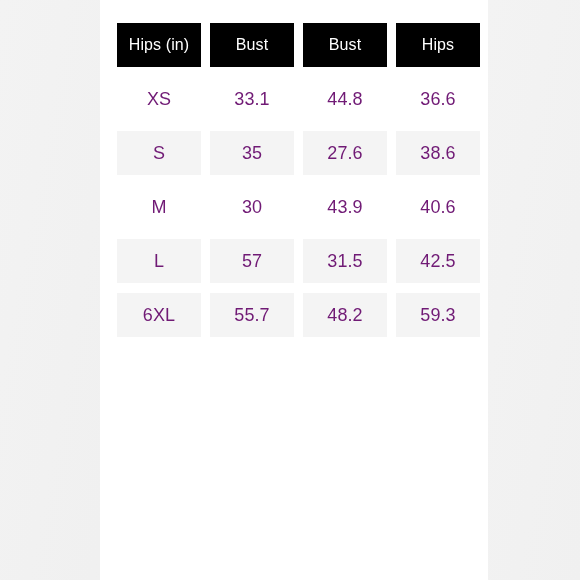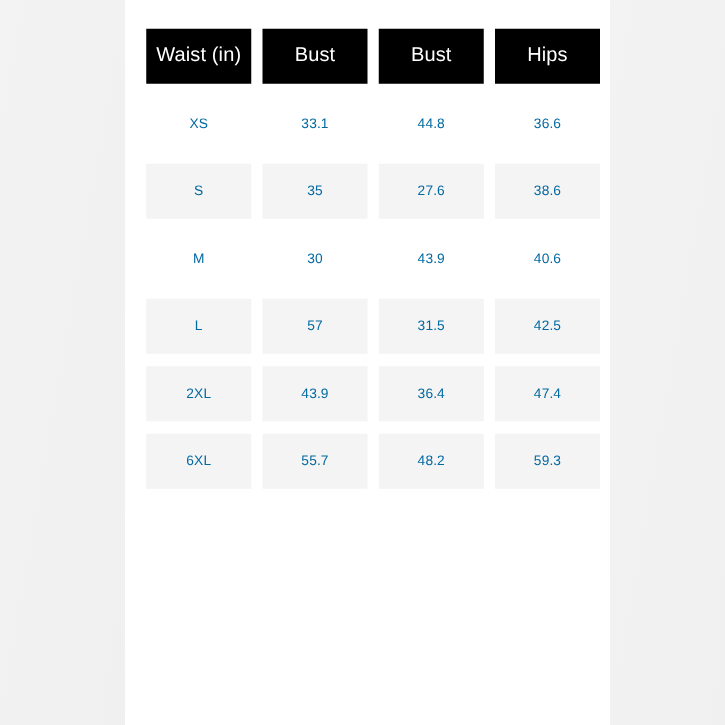--- a/index.html
+++ b/index.html
@@ -58,40 +58,40 @@
   .size-table thead th {
     background: #000000;
     color: #ffffff;
     font-size: 16px;
     letter-spacing: 0.1px;
   }
 
   
   .size-table tbody td {
     background: #ffffff;
-    color: #0369a1;
-    font-size: 11px;
+    color: #701a75;
+    font-size: 18px;
     letter-spacing: 0.1px;
   }
 
   
   .size-table tbody tr.shaded td {
     background: #f4f4f4;
   }
 </style>
 </head>
 <body>
 
 <div class="page">
   <div class="card">
 
     <table class="size-table">
       <thead>
         <tr>
-          <th>Waist (in)</th>
+          <th>Hips (in)</th>
           <th>Bust</th>
           <th>Bust</th>
           <th>Hips</th>
         </tr>
       </thead>
       <tbody id="table-body">
           <tr>
             <td>XS</td>
             <td>33.1</td>
             <td>44.8</td>
@@ -109,26 +109,20 @@
             <td>43.9</td>
             <td>40.6</td>
           </tr>
           <tr class="shaded">
             <td>L</td>
             <td>57</td>
             <td>31.5</td>
             <td>42.5</td>
           </tr>
           <tr class="shaded">
-            <td>2XL</td>
-            <td>43.9</td>
-            <td>36.4</td>
-            <td>47.4</td>
-          </tr>
-          <tr class="shaded">
             <td>6XL</td>
             <td>55.7</td>
             <td>48.2</td>
             <td>59.3</td>
           </tr>
         </tbody>
     </table>
 
   </div>
 </div>

